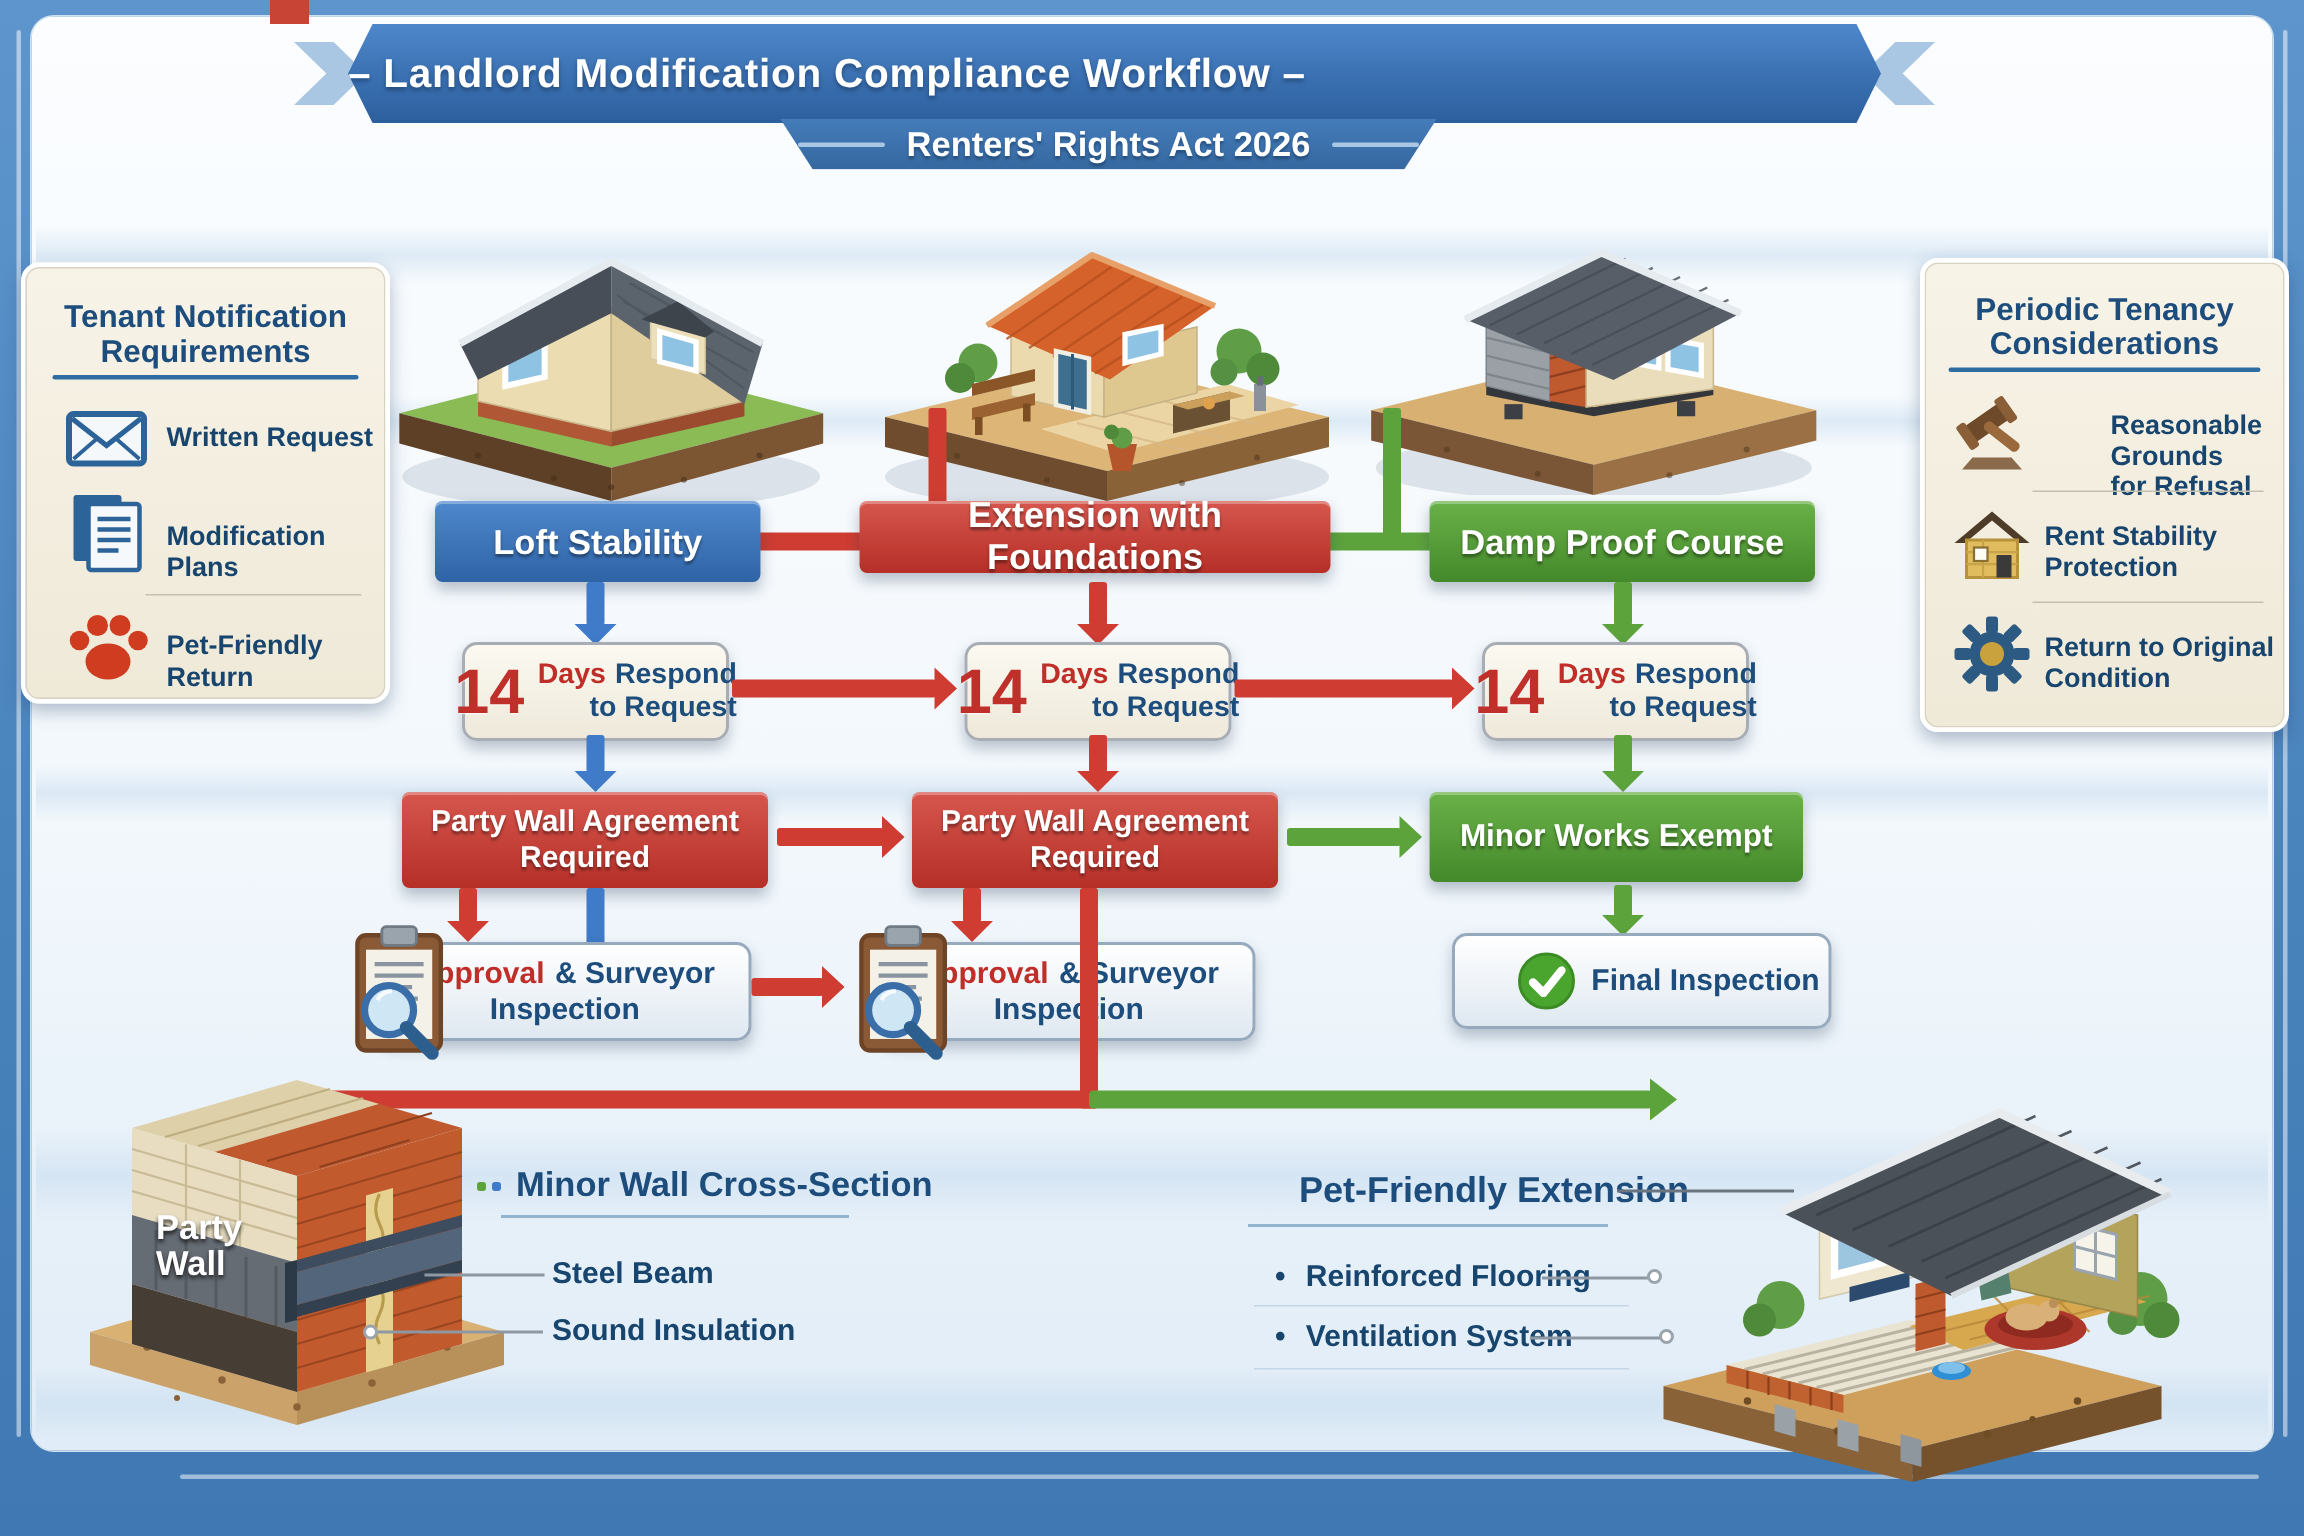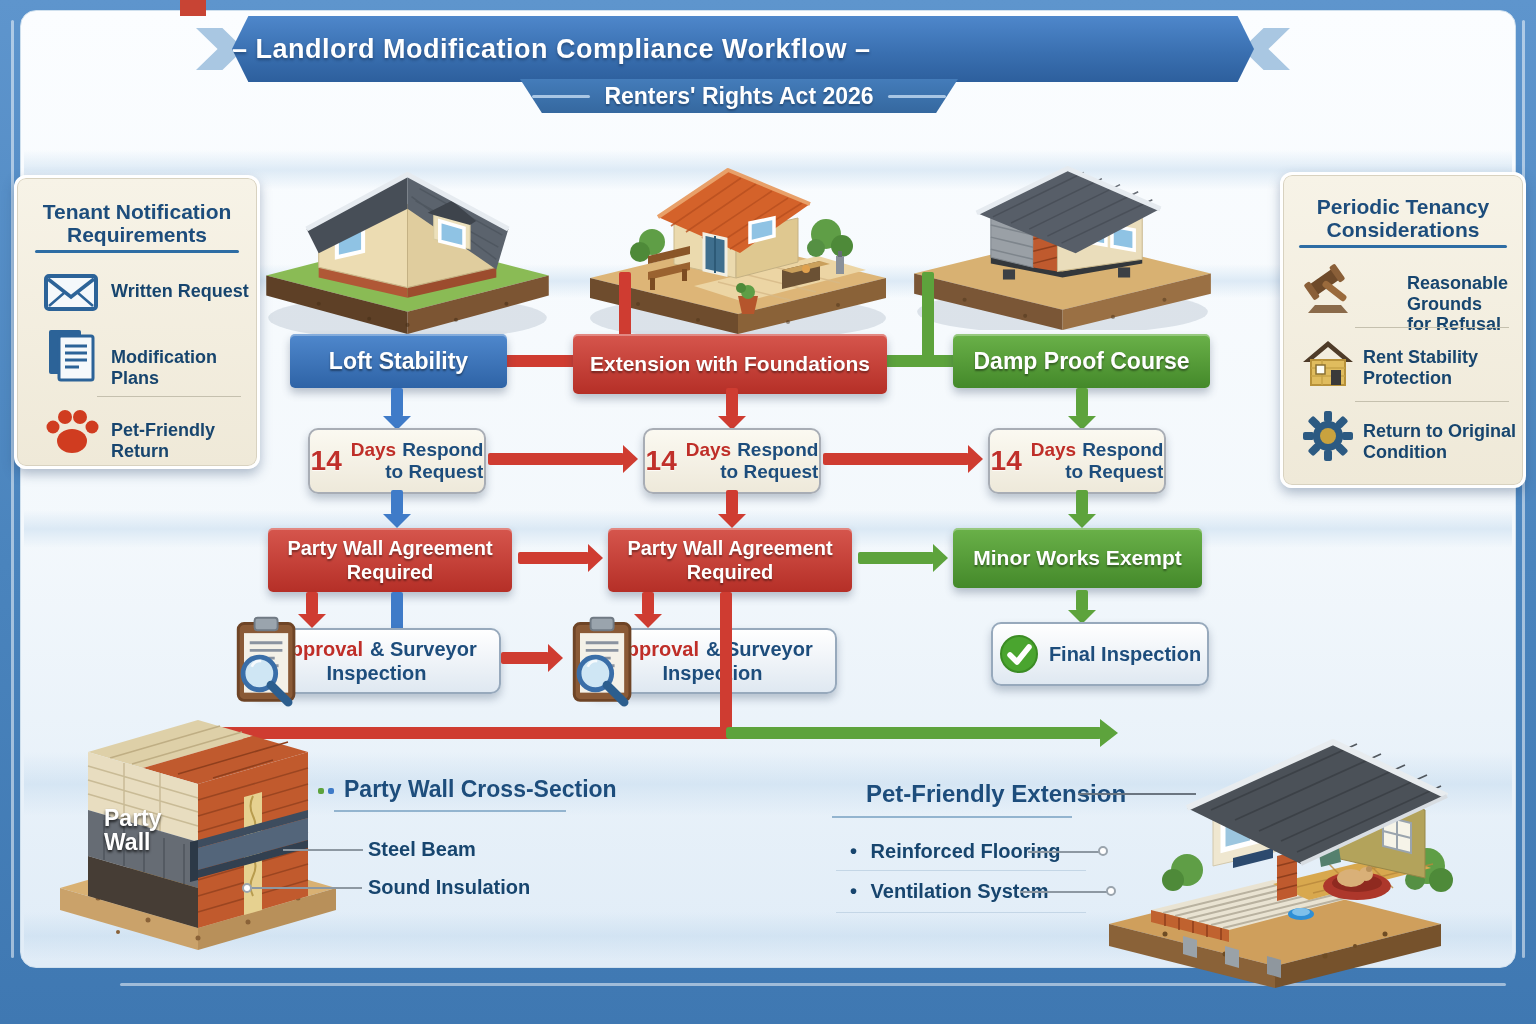--- a/index.html
+++ b/index.html
@@ -59,21 +59,21 @@
   .arrow-d{position:absolute;width:28px;}
   .arrow-d i{position:absolute;left:8px;top:0;bottom:13px;width:12px;background:var(--c);border-radius:2px;}
   .arrow-d b{position:absolute;bottom:0;left:0;width:0;height:0;
     border-left:14px solid transparent;border-right:14px solid transparent;border-top:14px solid var(--c);}
   .arrow-r{position:absolute;height:28px;}
   .arrow-r i{position:absolute;top:8px;left:0;right:14px;height:12px;background:var(--c);border-radius:2px;}
   .arrow-r b{position:absolute;right:0;top:0;width:0;height:0;
     border-top:14px solid transparent;border-bottom:14px solid transparent;border-left:15px solid var(--c);}
   
   .resp{display:flex;align-items:center;justify-content:center;gap:9px;}
-  .resp .num{font-size:28px;font-weight:bold;color:#c0302a;line-height:.9;text-shadow:0 1px 1px rgba(255,255,255,.8);}
+  .resp .num{font-size:42px;font-weight:bold;color:#c0302a;line-height:.9;text-shadow:0 1px 1px rgba(255,255,255,.8);}
   .resp .lines{text-align:right;font-size:19px;font-weight:bold;line-height:1.15;}
   
   .b-head{position:absolute;color:#1d4d7c;font-weight:bold;font-size:23px;}
   .b-label{position:absolute;color:#17456e;font-weight:bold;font-size:20px;}
   .leader{position:absolute;height:2px;background:#8d98a2;}
   .ldot{position:absolute;width:10px;height:10px;border-radius:50%;background:#fff;border:2px solid #9aa4ad;box-sizing:border-box;}
   .thin-rule{position:absolute;height:2px;background:#93b4cf;}
   .faint-rule{position:absolute;height:1px;background:#c4d6e6;}
   .wall-tag{position:absolute;color:#fff;font-weight:bold;font-size:23px;line-height:1.05;white-space:pre-line;
     text-shadow:0 2px 3px rgba(0,0,0,.75);}
@@ -270,21 +270,21 @@
   </svg>
 
   <div class="vline c-red" style="left:619px;top:272px;height:64px;"></div>
   <div class="vline c-green" style="left:922px;top:272px;height:92px;"></div>
 
   <div class="hline c-red" style="left:500px;top:355px;width:80px;"></div>
   <div class="hline c-green" style="left:880px;top:355px;width:80px;"></div>
   <div class="wbox bblue" style="left:290px;top:334px;width:217px;height:54px;font-size:23px;">
     <span>Loft Stability</span>
   </div>
-  <div class="wbox bred" style="left:573px;top:334px;width:314px;height:60px;font-size:21px;align-items:center;">
+  <div class="wbox bred" style="left:573px;top:334px;width:314px;height:48px;font-size:24px;align-items:center;">
     <span>Extension with Foundations</span>
   </div>
   <div class="wbox bgreen" style="left:953px;top:334px;width:257px;height:54px;font-size:23px;text-align:center;">
     <span>Damp Proof Course</span>
   </div>
 
   <div class="arrow-d c-blue" style="left:383px;top:388px;height:42px;">
       <i></i>
       <b></b>
     </div>
@@ -383,21 +383,21 @@
   <div class="approval" style="left:588px;top:628px;width:245px;height:62px;font-size:20px;font-weight:bold;line-height:1.2;text-align:center;">
     <div>
       <div><span class="redtx">Approval</span><span class="navy" style="margin-left:7px;">&amp; Surveyor</span></div>
       <div class="navy">Inspection</div>
     </div>
   </div>
   <div class="arrow-r c-red" style="left:501px;top:644px;width:62px;">
       <i></i>
       <b></b>
     </div>
-  <div class="approval" style="left:991px;top:622px;width:214px;height:60px;">
+  <div class="approval" style="left:968px;top:622px;width:214px;height:60px;padding-left:35px;">
     <svg width="40" height="40" viewBox="0 0 40 40" style="margin-right:10px;">
       <circle cx="20" cy="20" r="18" fill="#4aa52f"></circle>
       <circle cx="20" cy="20" r="18" fill="none" stroke="#3b8c24" stroke-width="2"></circle>
       <polyline points="11,21 18,28 30,13" fill="none" stroke="#ffffff" stroke-width="5.5" stroke-linecap="round" stroke-linejoin="round"></polyline>
     </svg>
     <span class="navy" style="font-size:20px;font-weight:bold;">Final Inspection</span>
   </div>
 
   <svg class="abs" style="left:224px;top:612px;" width="88" height="96" viewBox="0 0 90 100">
     <rect x="14" y="12" width="58" height="80" rx="6" fill="#8a5a36" stroke="#6e4426" stroke-width="3"></rect>
@@ -449,21 +449,21 @@
     <polygon points="150,148 260,118 260,126 150,156" fill="#3d4c5e"></polygon>
     <polygon points="150,156 260,126 260,148 150,178" fill="#53657a"></polygon>
     <polygon points="150,178 260,148 260,156 150,186" fill="#324050"></polygon>
     <polygon points="142,150 150,148 150,188 142,190" fill="#2c3947"></polygon>
   </svg>
   <div class="wall-tag" style="left:104px;top:806px;">Party
 Wall</div>
 
   <div class="dot-sq" style="left:318px;top:788px;background:#5da33c;"></div>
   <div class="dot-sq" style="left:328px;top:788px;background:#3f7bc8;"></div>
-  <div class="b-head" style="left:344px;top:776px;">Party Wall Cross-Section</div>
+  <div class="b-head" style="left:344px;top:776px;">Minor Wall Cross-Section</div>
   <div class="thin-rule" style="left:334px;top:810px;width:232px;"></div>
   <div class="leader" style="left:283px;top:849px;width:80px;"></div>
   <div class="b-label" style="left:368px;top:838px;">Steel Beam</div>
   <div class="ldot" style="left:242px;top:883px;"></div>
   <div class="leader" style="left:252px;top:887px;width:110px;"></div>
   <div class="b-label" style="left:368px;top:876px;">Sound Insulation</div>
 
   <svg class="abs" style="left:1095px;top:688px;" width="360" height="322" viewBox="0 0 360 322">
     <polygon points="14,236 180,194 346,236 180,278" fill="#cf9f5c"></polygon>
     <polygon points="14,236 14,258 180,300 180,278" fill="#8a6238"></polygon>

